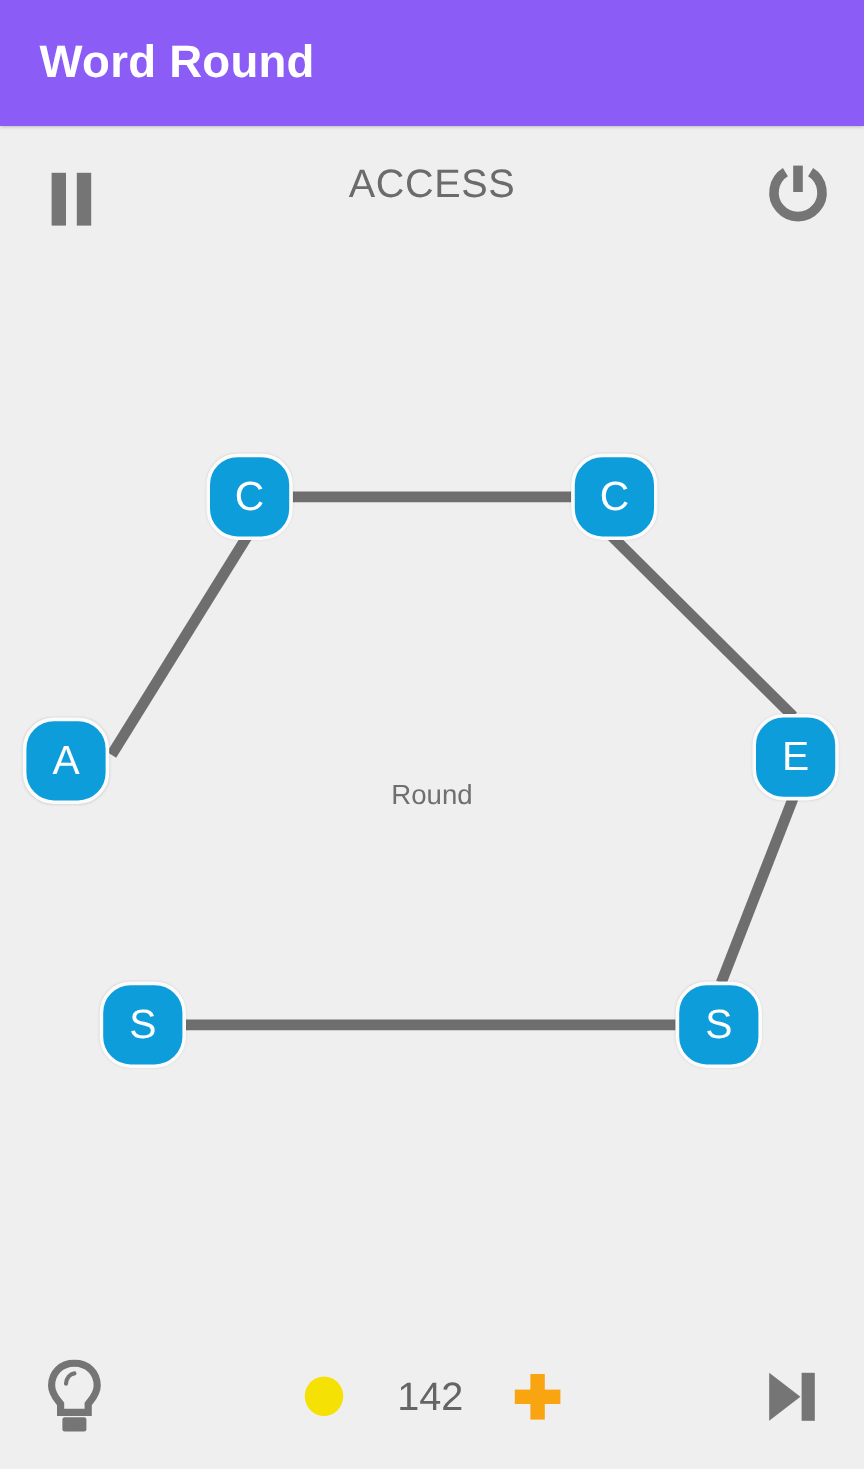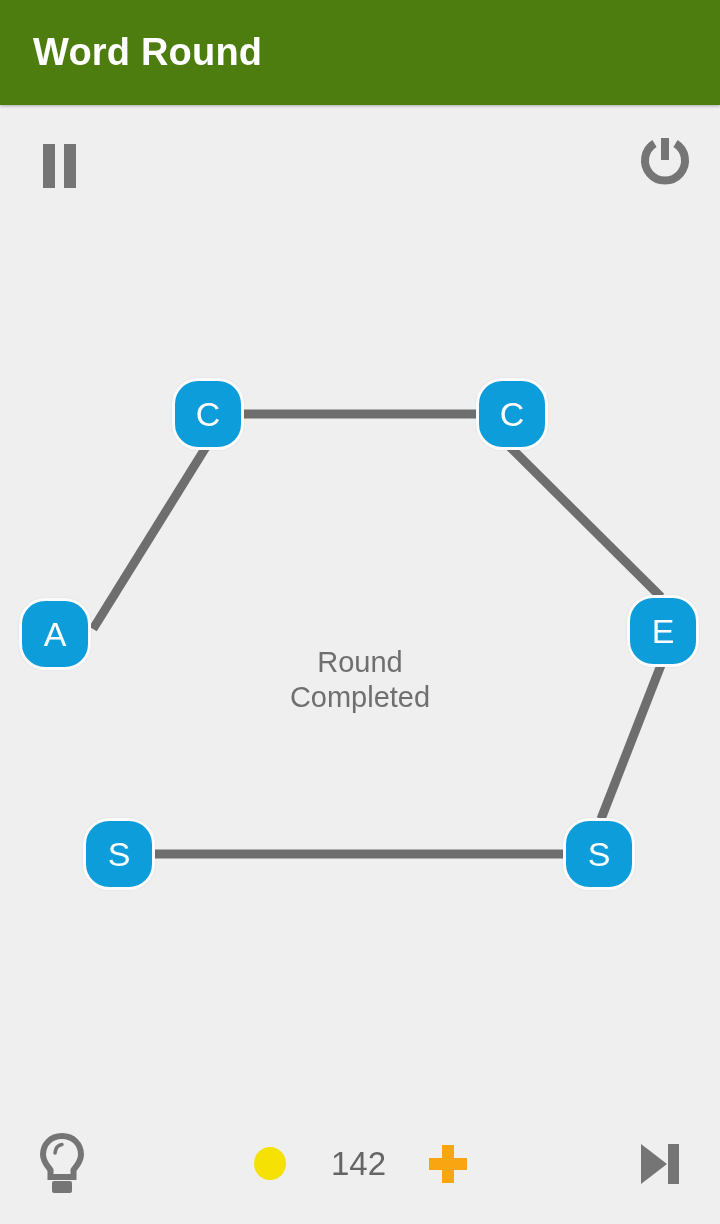--- a/index.html
+++ b/index.html
@@ -15,21 +15,21 @@
     overflow: hidden;
     position: relative;
   }
 
   
   .appbar {
     position: absolute;
     left: 0; top: 0;
     width: 720px;
     height: 105px;
-    background: #4d7c0f;
+    background: #8b5cf6;
     box-sizing: border-box;
     display: flex;
     align-items: center;
     box-shadow: 0 1px 3px rgba(0,0,0,0.28);
     text-align: right;
   }
   .appbar-title {
     color: #ffffff;
     font-size: 38px;
     font-weight: bold;
@@ -92,21 +92,21 @@
   .board-svg {
     position: absolute;
     left: 0; top: 0;
   }
   .center-msg {
     position: absolute;
     left: 0;
     top: 432px;
     width: 720px;
     text-align: center;
-    font-size: 29px;
+    font-size: 23px;
     line-height: 35px;
     color: #6f6f6f;
   }
   .center-msg span { display: block; }
 
   .tile {
     position: absolute;
     width: 72px;
     height: 72px;
     border-radius: 26px;
@@ -200,20 +200,21 @@
 
 <div class="subheader">
 
   <div class="pause-btn">
     <span class="pause-icon">
       <i></i>
         <i></i>
     </span>
   </div>
 
+  <div class="round-title">ACCESS</div>
 </div>
 
 <div class="power-btn">
   <svg width="54" height="54" viewBox="0 0 54 54">
     <path d="M16.5 11.5 A 20 20 0 1 0 37.5 11.5" fill="none" stroke="#757575" stroke-width="8" stroke-linecap="butt"></path>
     <rect x="23" y="6" width="8" height="22" fill="#757575"></rect>
   </svg>
 </div>
 
 <div class="board">
@@ -223,21 +224,20 @@
       <line x1="244" y1="201" x2="476" y2="201"></line>
       <line x1="510" y1="234" x2="661" y2="384"></line>
       <line x1="661" y1="452" x2="601" y2="606"></line>
       <line x1="563" y1="641" x2="155" y2="641"></line>
       <line x1="206" y1="234" x2="93" y2="416"></line>
     </g>
   </svg>
 
   <div class="center-msg">
     <span>Round</span>
-    <span>Completed</span>
   </div>
 
   <div class="tile" style="left:172px; top:165px;">
     <span>C</span>
   </div>
   <div class="tile" style="left:476px; top:165px;">
     <span>C</span>
   </div>
   <div class="tile" style="left:627px; top:382px;">
     <span>E</span>

